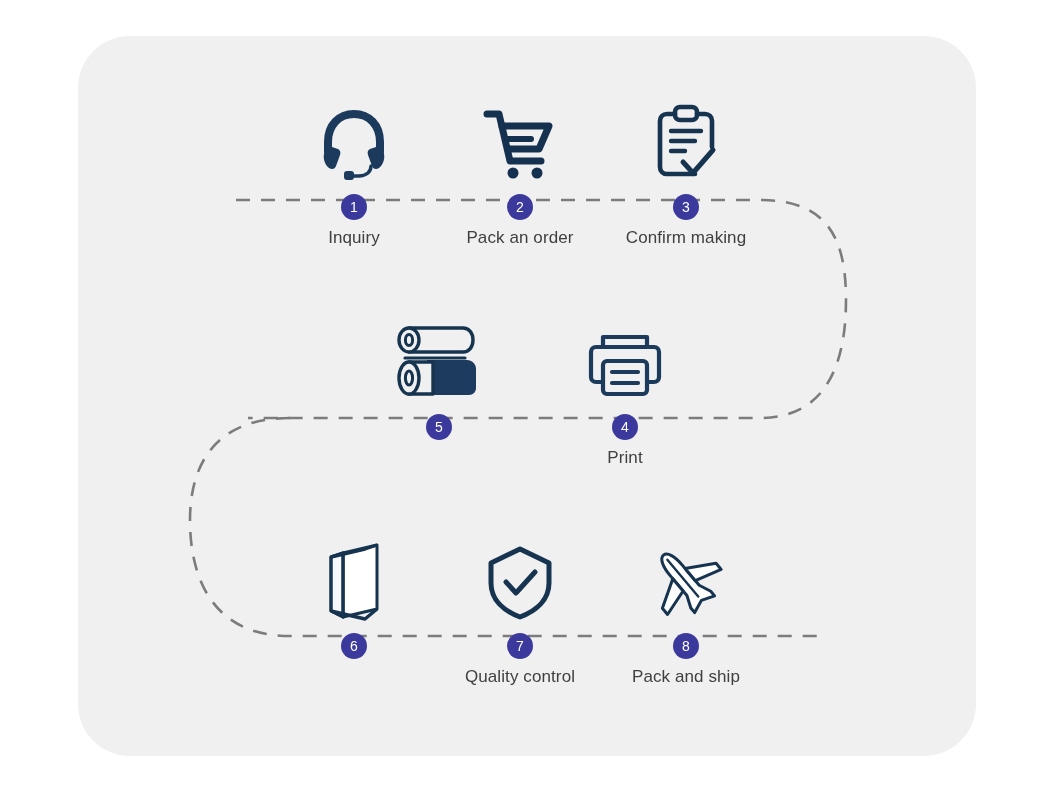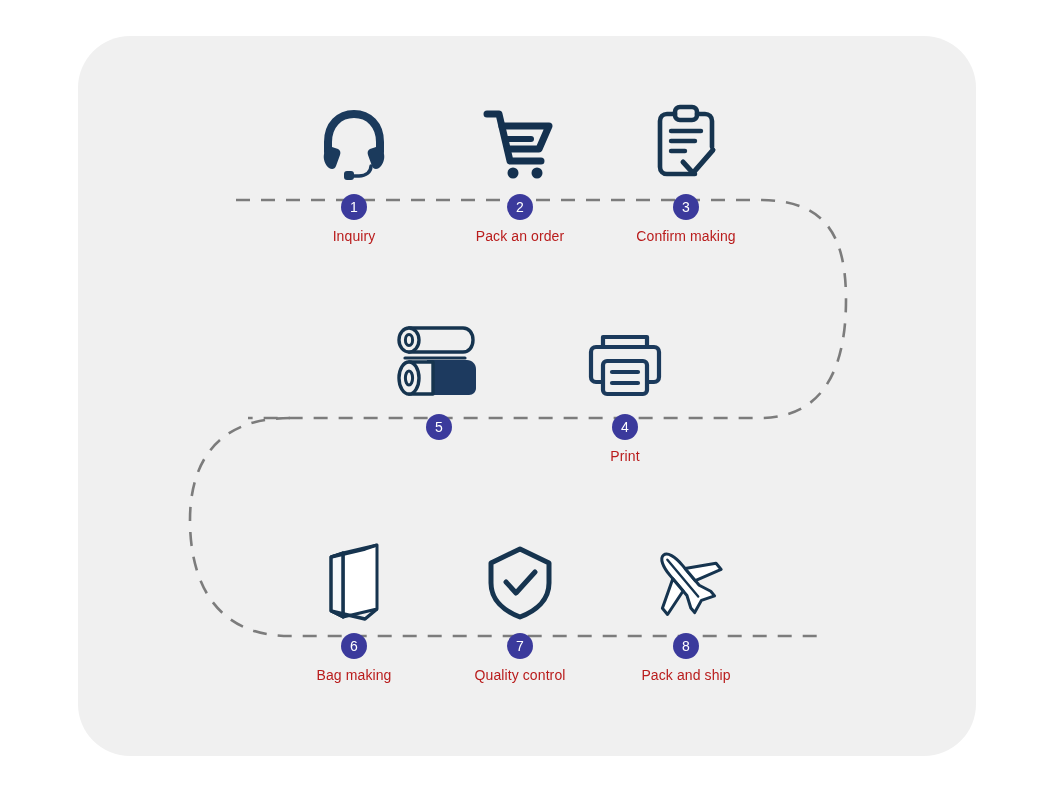--- a/index.html
+++ b/index.html
@@ -54,22 +54,22 @@
     background: #3b3a9c;
     color: #ffffff;
     font-size: 14px;
     line-height: 26px;
     text-align: center;
     margin: 12px auto 0 auto;
     font-family: "Liberation Sans", sans-serif;
   }
   .step-label {
     margin-top: 8px;
-    font-size: 14px;
-    color: #b91c1c;
+    font-size: 17px;
+    color: #404040;
     letter-spacing: 0.1px;
     white-space: nowrap;
   }
 </style>
 </head>
 <body>
 
 <div id="stage">
 
   <div id="card"></div>
@@ -175,21 +175,20 @@
         <path d="M22 14 L22 78 L10 72 L10 18 Z" fill="#f5f7fa" stroke="#16344f" stroke-width="3" stroke-linejoin="round"></path>
 
         <path d="M10 18 L22 14 L22 78 L10 72 Z" fill="none" stroke="#16344f" stroke-width="3" stroke-linejoin="round"></path>
 
         <path d="M10 18 L44 10 L56 6" fill="none" stroke="#16344f" stroke-width="3.4" stroke-linejoin="round"></path>
 
         <path d="M10 72 L44 80 L56 70" fill="none" stroke="#16344f" stroke-width="3.4" stroke-linejoin="round"></path>
       </svg>
     </div>
     <div class="badge">6</div>
-    <div class="step-label">Bag making</div>
   </div>
 
   <div class="step" style="left:430px; top:535px;">
     <div class="step-icon">
       <svg width="70" height="78" viewBox="0 0 70 78" xmlns="http://www.w3.org/2000/svg">
         <path d="M35 6 L64 20 V40 C64 57 51 68 35 74 C19 68 6 57 6 40 V20 Z" fill="none" stroke="#16344f" stroke-width="5" stroke-linejoin="round" stroke-linecap="round"></path>
         <path d="M21 39 L31 50 L50 29" fill="none" stroke="#16344f" stroke-width="5" stroke-linecap="round" stroke-linejoin="round"></path>
       </svg>
     </div>
     <div class="badge">7</div>

